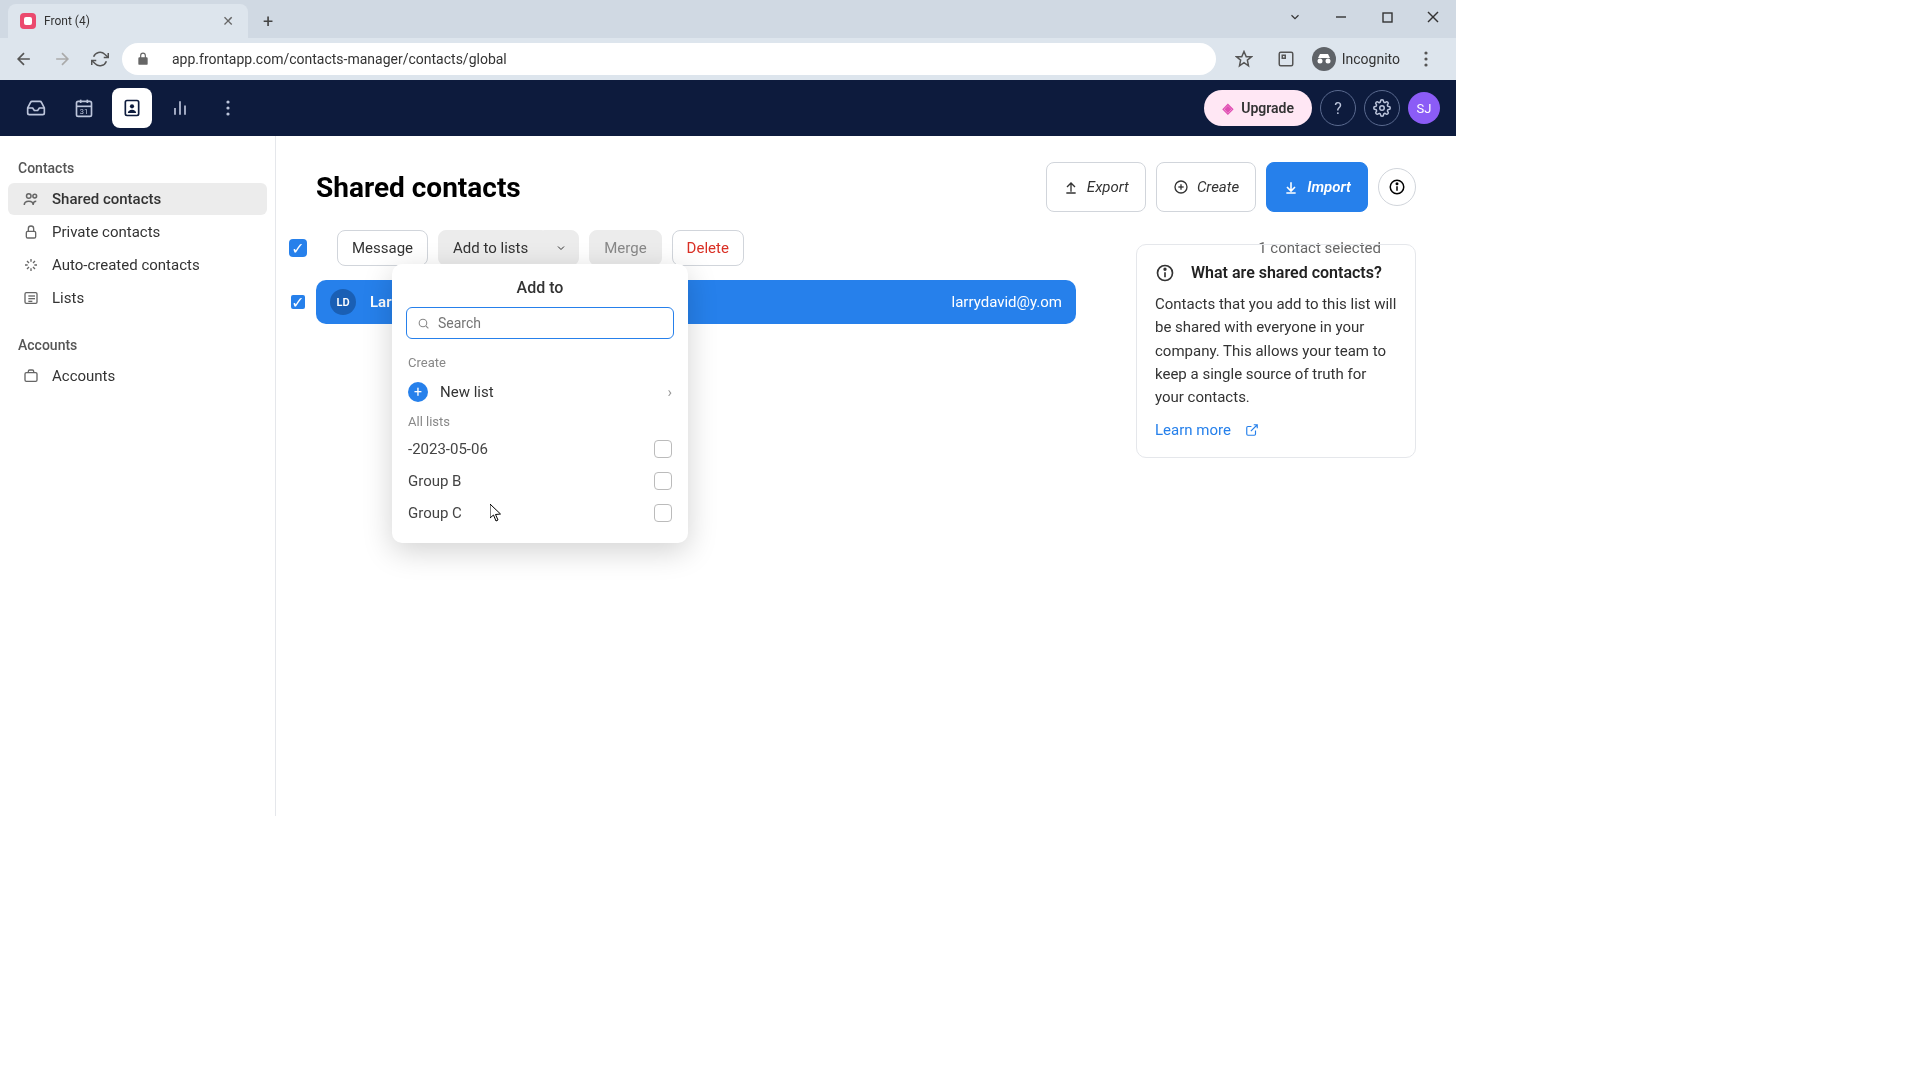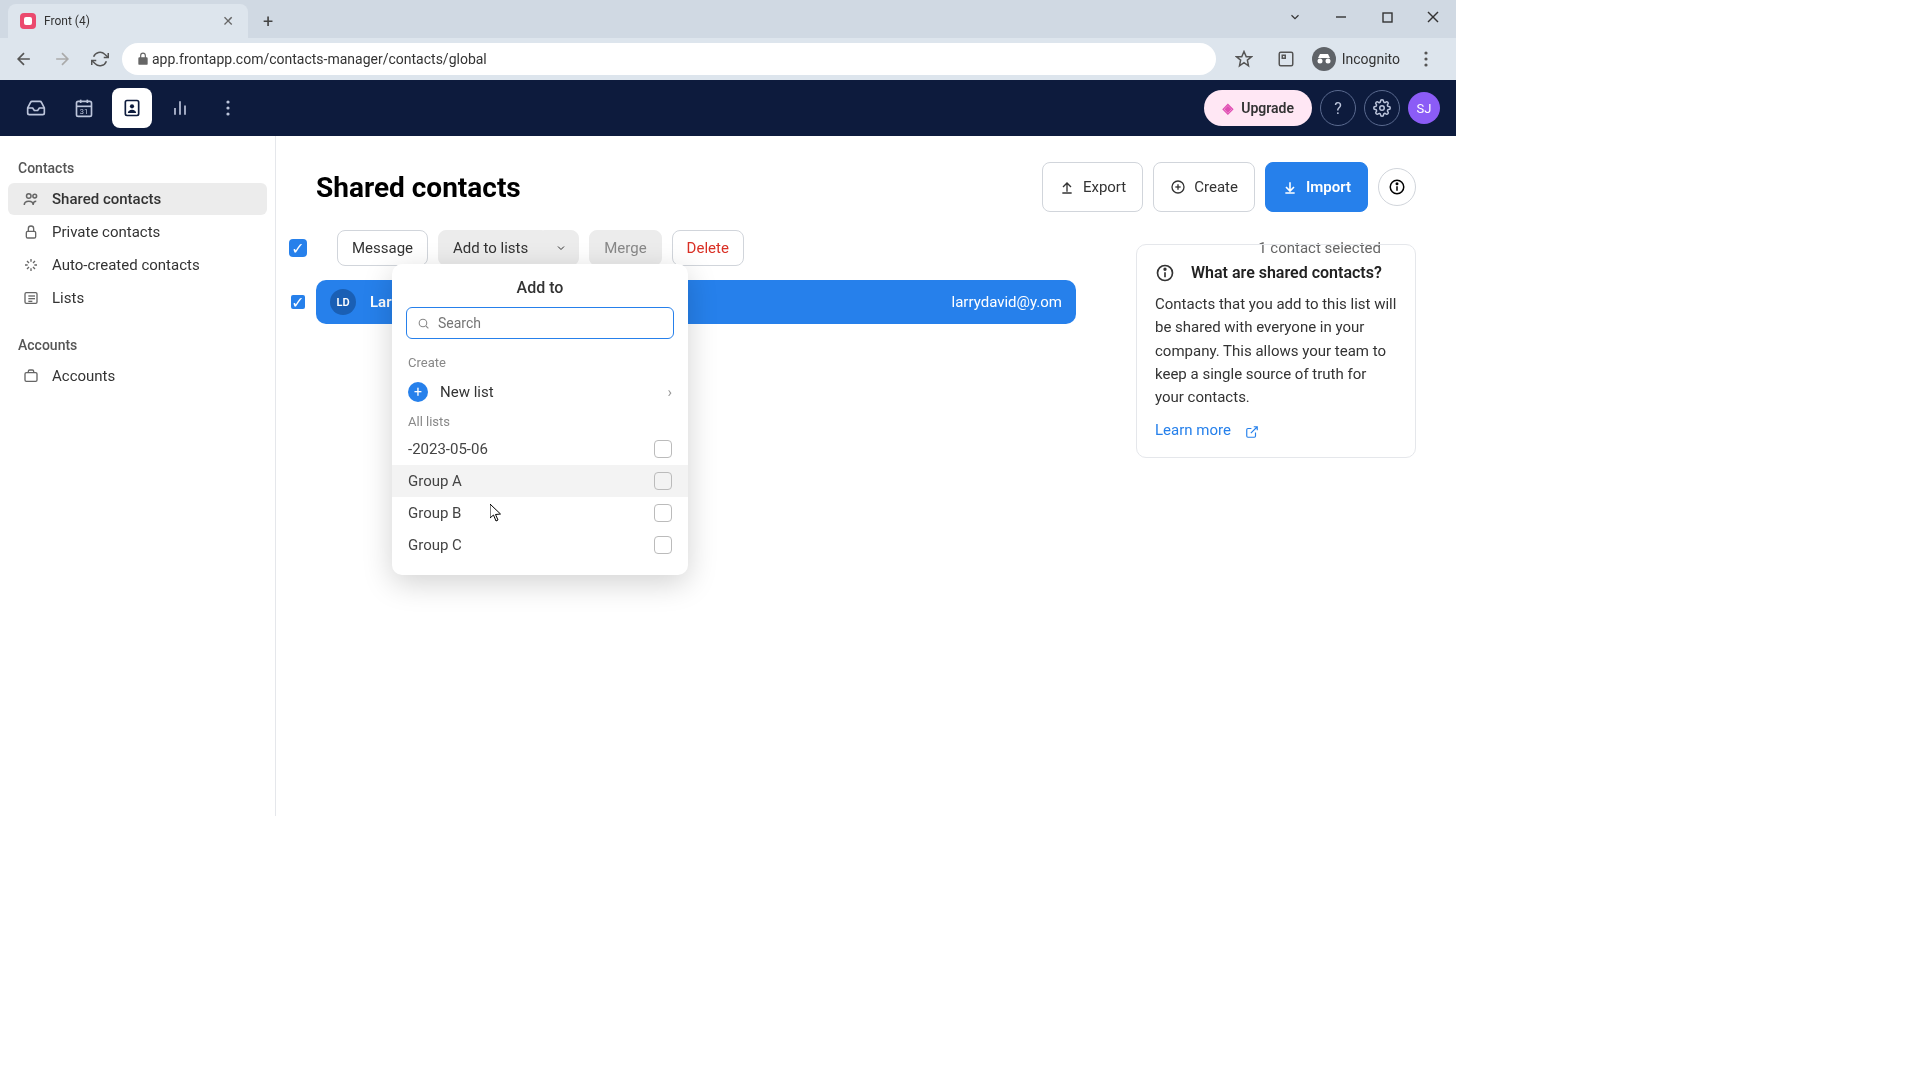--- a/index.html
+++ b/index.html
@@ -13,21 +13,21 @@
 .tab-favicon::before { content: ""; width: 8px; height: 8px; background: #fff; border-radius: 2px; }
 .tab-title { flex: 1; font-size: 12px; color: #333; }
 .tab-close { width: 16px; height: 16px; display: flex; align-items: center; justify-content: center; color: #666; cursor: pointer; font-size: 14px; }
 .new-tab { width: 28px; height: 28px; display: flex; align-items: center; justify-content: center; color: #444; font-size: 18px; margin-left: 6px; margin-bottom: 3px; cursor: pointer; }
 .win-controls { position: absolute; right: 0; top: 0; display: flex; height: 34px; }
 .win-btn { width: 46px; display: flex; align-items: center; justify-content: center; color: #333; cursor: pointer; }
 
 .addr-bar { height: 42px; display: flex; align-items: center; padding: 0 8px; gap: 6px; background: #dde5ed; }
 .nav-btn { width: 32px; height: 32px; display: flex; align-items: center; justify-content: center; color: #555; border-radius: 50%; cursor: pointer; }
 .nav-btn.disabled { color: #aaa; }
-.addr-input { flex: 1; height: 32px; background: #fff; border-radius: 16px; display: flex; align-items: center; padding: 0 14px; gap: 2px; color: #333; font-size: 14px; }
+.addr-input { flex: 1; height: 32px; background: #fff; border-radius: 16px; display: flex; align-items: center; padding: 0 14px; gap: 22px; color: #333; font-size: 14px; }
 .addr-input .lock { color: #666; }
 .addr-right { display: flex; align-items: center; gap: 10px; padding: 0 6px; }
 .incog-pill { display: flex; align-items: center; gap: 6px; color: #333; font-size: 14px; }
 .incog-icon { width: 24px; height: 24px; background: #5f6368; border-radius: 50%; display: flex; align-items: center; justify-content: center; }
 
 
 .app-header { height: 56px; background: #0d1b3d; display: flex; align-items: center; padding: 0 16px; gap: 8px; }
 .app-nav-icon { width: 40px; height: 40px; border-radius: 8px; display: flex; align-items: center; justify-content: center; color: #bcc5db; cursor: pointer; }
 .app-nav-icon.active { background: #fff; color: #0d1b3d; }
 .app-search { flex: 0 0 600px; margin: 0 auto; height: 38px; background: #23335a; border-radius: 19px; display: flex; align-items: center; padding: 0 18px; gap: 12px; color: #9fabc8; font-size: 15px; }
@@ -41,21 +41,21 @@
 .sidebar { width: 276px; border-right: 1px solid #e5e7eb; padding: 18px 8px; }
 .side-sec-title { font-size: 14px; color: #555; padding: 6px 10px; font-weight: 500; }
 .side-item { display: flex; align-items: center; gap: 12px; padding: 7px 14px; border-radius: 6px; font-size: 15px; color: #333; cursor: pointer; margin: 1px 0; }
 .side-item.active { background: #ececec; font-weight: 500; }
 .side-icon { width: 18px; height: 18px; color: #666; display: flex; align-items: center; justify-content: center; }
 
 .content { flex: 1; padding: 26px 40px; position: relative; overflow: hidden; }
 .content-header { display: flex; align-items: center; justify-content: space-between; margin-bottom: 18px; }
 .page-title { font-size: 28px; font-weight: 700; color: #000; }
 .action-row { display: flex; gap: 10px; align-items: center; }
-.btn { height: 50px; padding: 0 16px; border-radius: 8px; display: flex; align-items: center; gap: 8px; font-size: 15px; cursor: pointer; border: 1px solid #d1d5db; background: #fff; color: #333; }
+.btn { height: 50px; padding: 0 16px; border-radius: 8px; display: flex; align-items: center; gap: 8px; font-size: 15px; cursor: pointer; border: 1px solid #d1d5db; background: #fff; color: #333; font-style: italic; }
 .btn.primary { background: #2680eb; color: #fff; border-color: #2680eb; font-weight: 600; }
 .info-circle { width: 38px; height: 38px; border-radius: 50%; border: 1px solid #d1d5db; display: flex; align-items: center; justify-content: center; cursor: pointer; }
 
 .toolbar-row { display: flex; align-items: center; gap: 10px; margin-bottom: 14px; }
 .chk { width: 18px; height: 18px; border-radius: 4px; background: #2680eb; display: flex; align-items: center; justify-content: center; color: #fff; cursor: pointer; }
 .tbtn { height: 36px; padding: 0 14px; border-radius: 8px; border: 1px solid #d1d5db; display: flex; align-items: center; font-size: 15px; cursor: pointer; background: #fff; color: #333; }
 .tbtn.open { background: #ececec; border-color: #ececec; }
 .tbtn.disabled { background: #ececec; color: #888; border-color: #ececec; }
 .tbtn.danger { color: #d93025; }
 .tbtn-caret { border-left: 1px solid #d1d5db; width: 36px; justify-content: center; padding: 0; border-radius: 0 8px 8px 0; margin-left: -10px; }
@@ -83,21 +83,21 @@
 .pop-chk { width: 18px; height: 18px; border: 1.5px solid #bbb; border-radius: 4px; }
 .pop-footer { display: flex; justify-content: flex-end; gap: 10px; padding: 14px 14px 0; border-top: 1px solid #eee; margin-top: 10px; }
 .pop-btn { height: 34px; padding: 0 16px; border-radius: 8px; border: 1px solid #d1d5db; font-size: 15px; cursor: pointer; background: #fff; display: flex; align-items: center; }
 .pop-btn.disabled { background: #e5e5e5; color: #888; border-color: #e5e5e5; }
 
 
 .info-panel { position: absolute; right: 40px; top: 108px; width: 280px; border: 1px solid #e5e7eb; border-radius: 10px; padding: 18px; }
 .info-title-row { display: flex; gap: 16px; align-items: flex-start; margin-bottom: 10px; }
 .info-title { font-size: 16px; font-weight: 600; color: #222; }
 .info-body { font-size: 15px; color: #333; line-height: 1.55; margin-bottom: 12px; }
-.info-link { color: #2680eb; font-size: 15px; display: flex; align-items: flex-end; gap: 14px; cursor: pointer; }
+.info-link { color: #2680eb; font-size: 15px; display: flex; align-items: center; gap: 14px; cursor: pointer; }
 
 .cursor-arrow { position: absolute; left: 532px; top: 370px; font-size: 13px; color: #000; z-index: 200; pointer-events: none; }
 
 svg { display: block; }
 </style>
 </head>
 <body>
 
 <div class="browser-chrome">
   <div class="tab-bar">
@@ -378,24 +378,20 @@
       <div class="pop-item">
         <div class="plus-badge">+</div>
         <span>New list</span>
         <span class="chev-right">›</span>
       </div>
       <div class="pop-label">All lists</div>
       <div class="pop-list-item">
         <span>-2023-05-06</span>
         <div class="pop-chk"></div>
       </div>
-      <div class="pop-list-item hovered">
-        <span>Group A</span>
-        <div class="pop-chk"></div>
-      </div>
       <div class="pop-list-item">
         <span>Group B</span>
         <div class="pop-chk"></div>
       </div>
       <div class="pop-list-item">
         <span>Group C</span>
         <div class="pop-chk"></div>
       </div>
     </div>
 

